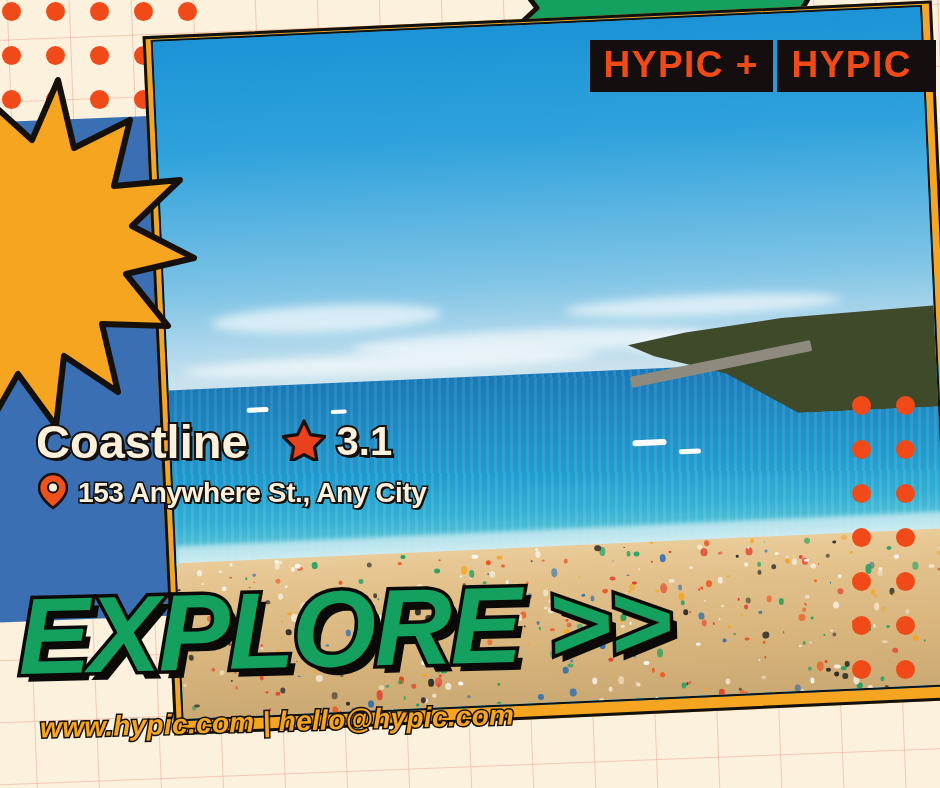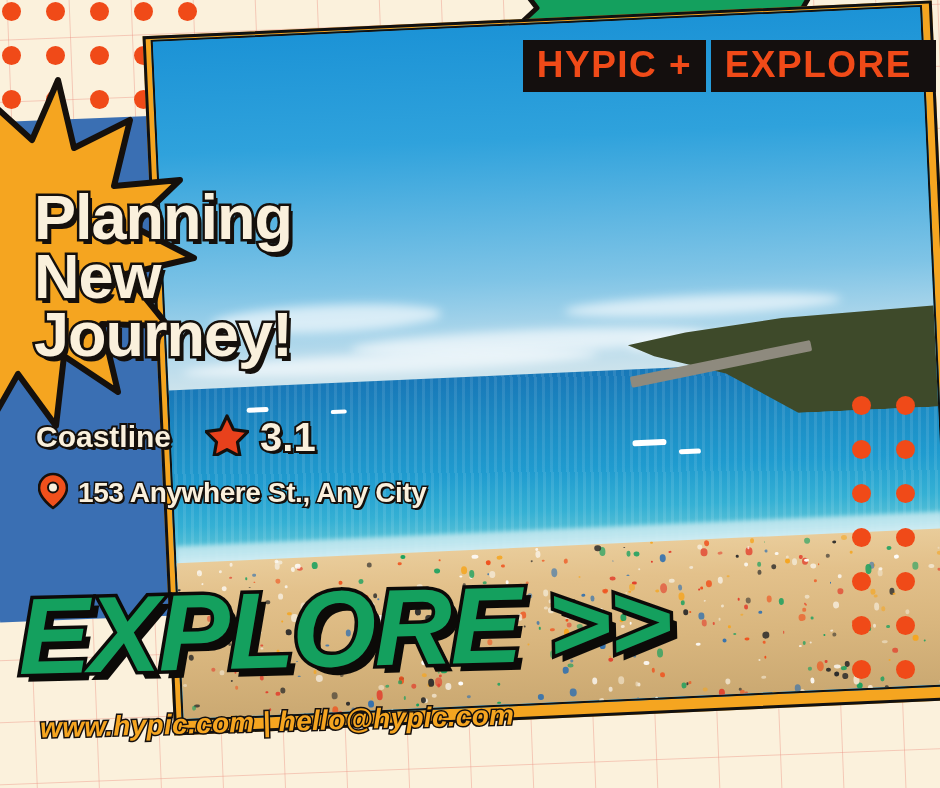--- a/index.html
+++ b/index.html
@@ -112,21 +112,21 @@
     paint-order:stroke fill;
     text-shadow:4px 5px 0 #15100C;
   }
   .headline span{display:block;}
 
   .sub-row{
     position:absolute;left:36px;top:414px;
     display:flex;align-items:center;gap:34px;
   }
   .subtitle{
-    font-weight:900;font-size:30px;letter-spacing:0px;
+    font-weight:900;font-size:47px;letter-spacing:0px;
     color:#FAF0DC;
     -webkit-text-stroke:4px #15100C;
     paint-order:stroke fill;
     text-shadow:3px 3px 0 #15100C;
   }
   .rating{
     display:flex;align-items:center;gap:11px;
   }
   .rating-value{
     font-weight:900;font-size:40px;
@@ -693,25 +693,20 @@
       <div class="dot" style="background: rgb(240, 74, 24); left: 852px; top: 528px;"></div>
       <div class="dot" style="background: rgb(240, 74, 24); left: 896px; top: 528px;"></div>
       <div class="dot" style="background: rgb(240, 74, 24); left: 852px; top: 572px;"></div>
       <div class="dot" style="background: rgb(240, 74, 24); left: 896px; top: 572px;"></div>
       <div class="dot" style="background: rgb(240, 74, 24); left: 852px; top: 616px;"></div>
       <div class="dot" style="background: rgb(240, 74, 24); left: 896px; top: 616px;"></div>
       <div class="dot" style="background: rgb(240, 74, 24); left: 852px; top: 660px;"></div>
       <div class="dot" style="background: rgb(240, 74, 24); left: 896px; top: 660px;"></div>
     </div>
 
-  <div class="headline">
-    <span>Planning</span>
-    <span>New</span>
-    <span>Journey!</span>
-  </div>
 
   <div class="sub-row">
     <div class="subtitle">Coastline</div>
     <div class="rating">
       <span>
         <svg width="44" height="42" viewBox="0 0 44 42">
           <path d="M22 2 L28.5 15.6 L43 17.6 L32.5 28.1 L35 42.5 L22 35.6 L9 42.5
                    L11.5 28.1 L1 17.6 L15.5 15.6 Z" fill="#E8411C" stroke="#15100C" stroke-width="3.2" stroke-linejoin="round"></path>
         </svg>
       </span>
@@ -724,20 +719,20 @@
       <svg width="30" height="38" viewBox="0 0 30 38">
         <path d="M15 2 C22.7 2 29 8.3 29 16 C29 26 15 36 15 36 C15 36 1 26 1 16 C1 8.3 7.3 2 15 2 Z" fill="#F0501C" stroke="#15100C" stroke-width="2.6" stroke-linejoin="round"></path>
         <circle cx="15" cy="15.5" r="5" fill="#FAF0DC" stroke="#15100C" stroke-width="2"></circle>
       </svg>
     </span>
     <span class="address">153 Anywhere St., Any City</span>
   </div>
 
   <div class="badge">
     <div class="badge-line l1">HYPIC +</div>
-    <div class="badge-line l2">EXPLORE</div>
+    <div class="badge-line l2">HYPIC</div>
   </div>
 
   <div class="explore">EXPLORE &gt;&gt;</div>
 
   <div class="footer">www.hypic.com | hello@hypic.com</div>
 
 </div>
 
 </body></html>

